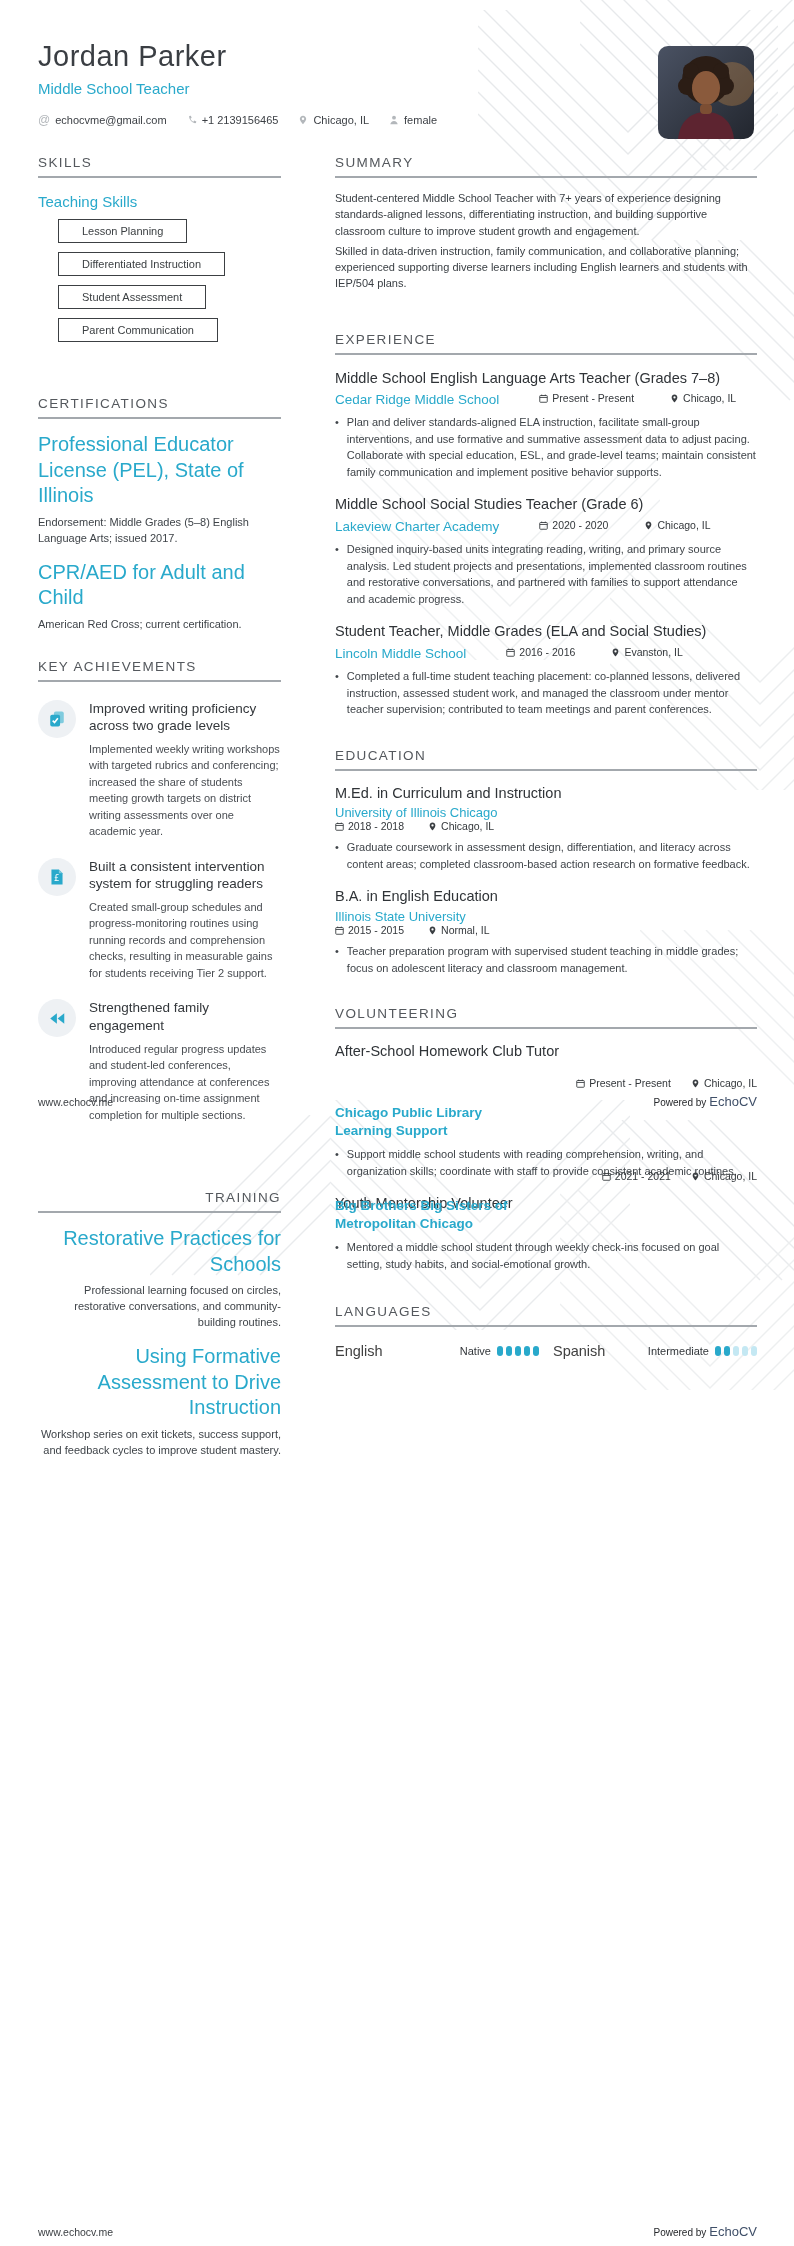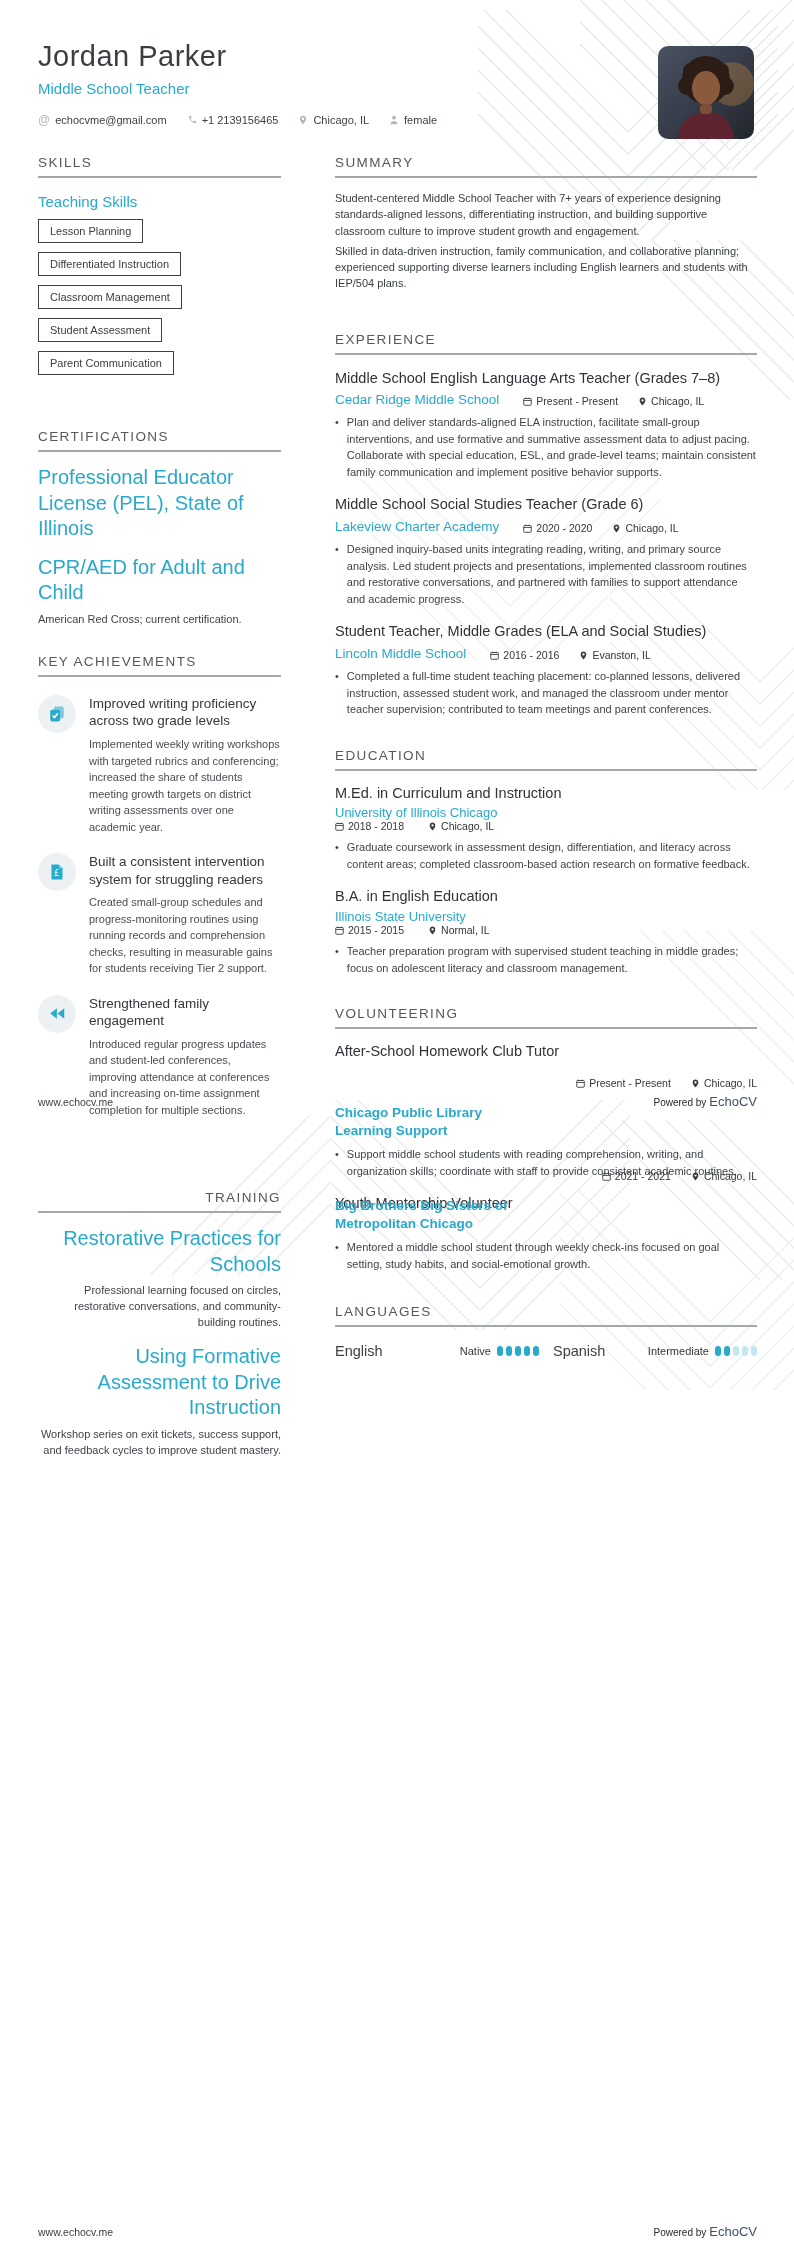--- a/index.html
+++ b/index.html
@@ -27,21 +27,21 @@
   .right-p1 { left:335px; top:155px;  width:422px; }
   .left-p2  { left:38px;  top:1190px; width:243px;text-align:right; }
   .right-p2 { left:335px; top:1158px; width:422px; }
 
   .sec-head { font-size:13.5px; letter-spacing:1.4px; color:#54585d; font-weight:500; }
   .sec-rule { height:2px; background:#a3a8ad; margin-top:6px; }
 
   
   .skill-group { font-size:15px; font-weight:500; color:#29a9cb; margin-top:15px; }
   .skill-tag { display:inline-block; border:1px solid #3c4043; color:#3c4043; font-size:11px;
-               padding:5px 11px; margin-top:9px; }
+               padding:5px 23px; margin-top:9px;margin-left:20px; }
   .skill-tag-row { display:block; }
 
   
   .cert-title { font-size:20px; line-height:1.28; font-weight:500; color:#29a9cb; margin-top:13px; }
   .cert-detail { font-size:11px; line-height:1.45; color:#3f4449; margin-top:6px; }
   .gap-section { margin-top:54px; }
   .gap-section-sm { margin-top:26px; }
 
   
   .ach-row { display:flex; margin-top:18px; }
@@ -49,21 +49,21 @@
                display:flex; align-items:center; justify-content:center; color:#29a9cb; }
   .ach-body { margin-left:13px; }
   .ach-title { font-size:13.5px; line-height:1.3; font-weight:500; color:#33373b; }
   .ach-detail { font-size:11px; line-height:1.5; color:#494d52; margin-top:6px; }
 
   
   .para { font-size:11px; line-height:1.48; color:#3b4045; margin-top:4px; }
   .para-first { margin-top:12px; }
 
   .entry-title { font-size:14.5px; font-weight:500; color:#2f3337; line-height:1.3; }
-  .company-row { display:flex; align-items:flex-end; margin-top:5px; flex-wrap:nowrap; }
+  .company-row { display:flex; align-items:flex-start; margin-top:5px; flex-wrap:nowrap;gap:16px; }
   .company { font-size:13.5px; font-weight:500; color:#29a9cb; }
   .meta-item { display:flex; align-items:center; gap:4px; font-size:10.5px; color:#33373b; white-space:nowrap; }
   .m-icon { color:#3a3e42; flex:none; }
   .ml-24 { margin-left:24px; } .ml-20 { margin-left:20px; }
   .bullet { display:flex; font-size:11px; line-height:1.5; color:#3f4449; margin-top:7px; }
   .bullet::before { content:"•"; flex:none; margin-right:8px; color:#3f4449; }
   .job-gap { margin-top:15px; }
 
   .school { font-size:13px; font-weight:500; color:#29a9cb; margin-top:3px; }
   .meta-row { display:flex; align-items:center; }
@@ -210,29 +210,29 @@
   </div>
 
   <div class="col left-p1">
 
     <div>
       <div class="sec-head">SKILLS</div>
       <div class="sec-rule"></div>
       <div class="skill-group">Teaching Skills</div>
       <div class="skill-tag-row"><span class="skill-tag">Lesson Planning</span></div>
       <div class="skill-tag-row"><span class="skill-tag">Differentiated Instruction</span></div>
-      <div class="skill-tag-row"><span class="skill-tag">Classroom Management</span></div>
       <div class="skill-tag-row"><span class="skill-tag">Student Assessment</span></div>
       <div class="skill-tag-row"><span class="skill-tag">Parent Communication</span></div>
     </div>
 
     <div class="gap-section">
       <div class="sec-head">CERTIFICATIONS</div>
       <div class="sec-rule"></div>
       <div class="cert-title">Professional Educator License (PEL), State of Illinois</div>
+      <div class="cert-detail">Endorsement: Middle Grades (5–8) English Language Arts; issued 2017.</div>
       <div class="cert-title">CPR/AED for Adult and Child</div>
       <div class="cert-detail">American Red Cross; current certification.</div>
     </div>
 
     <div class="gap-section-sm">
       <div class="sec-head">KEY ACHIEVEMENTS</div>
       <div class="sec-rule"></div>
 
       <div class="ach-row">
         <div class="ach-badge">

